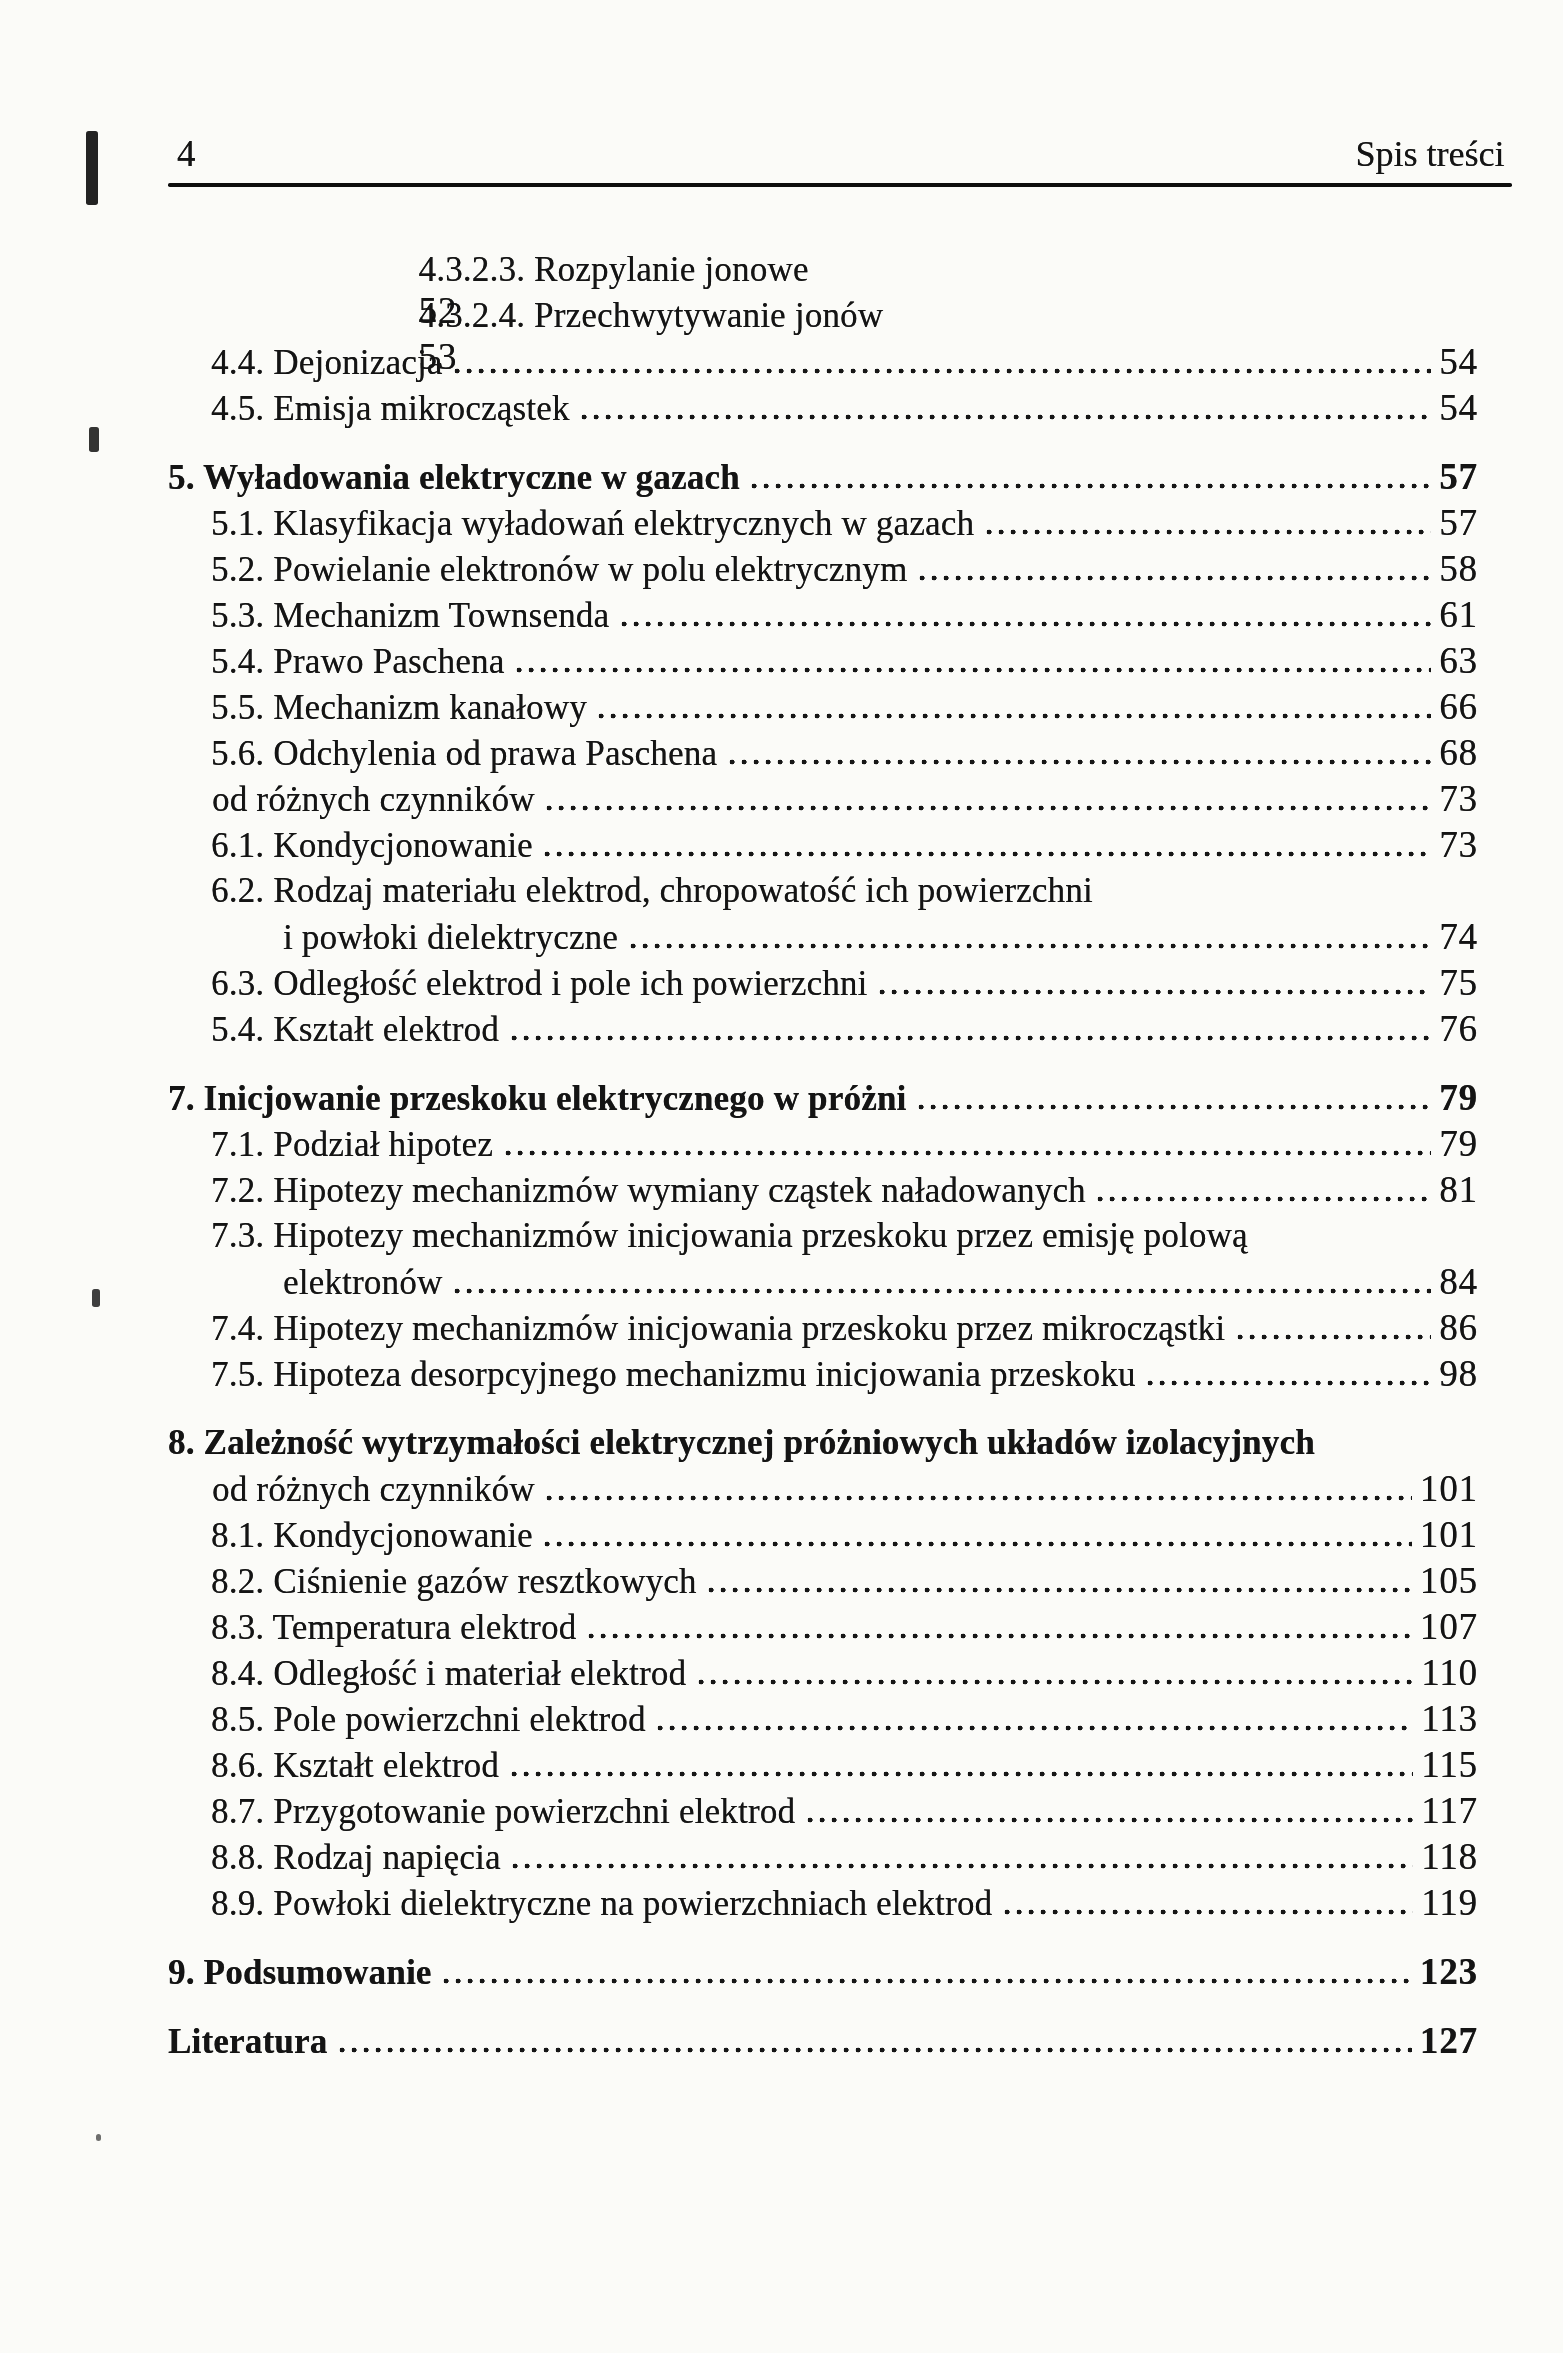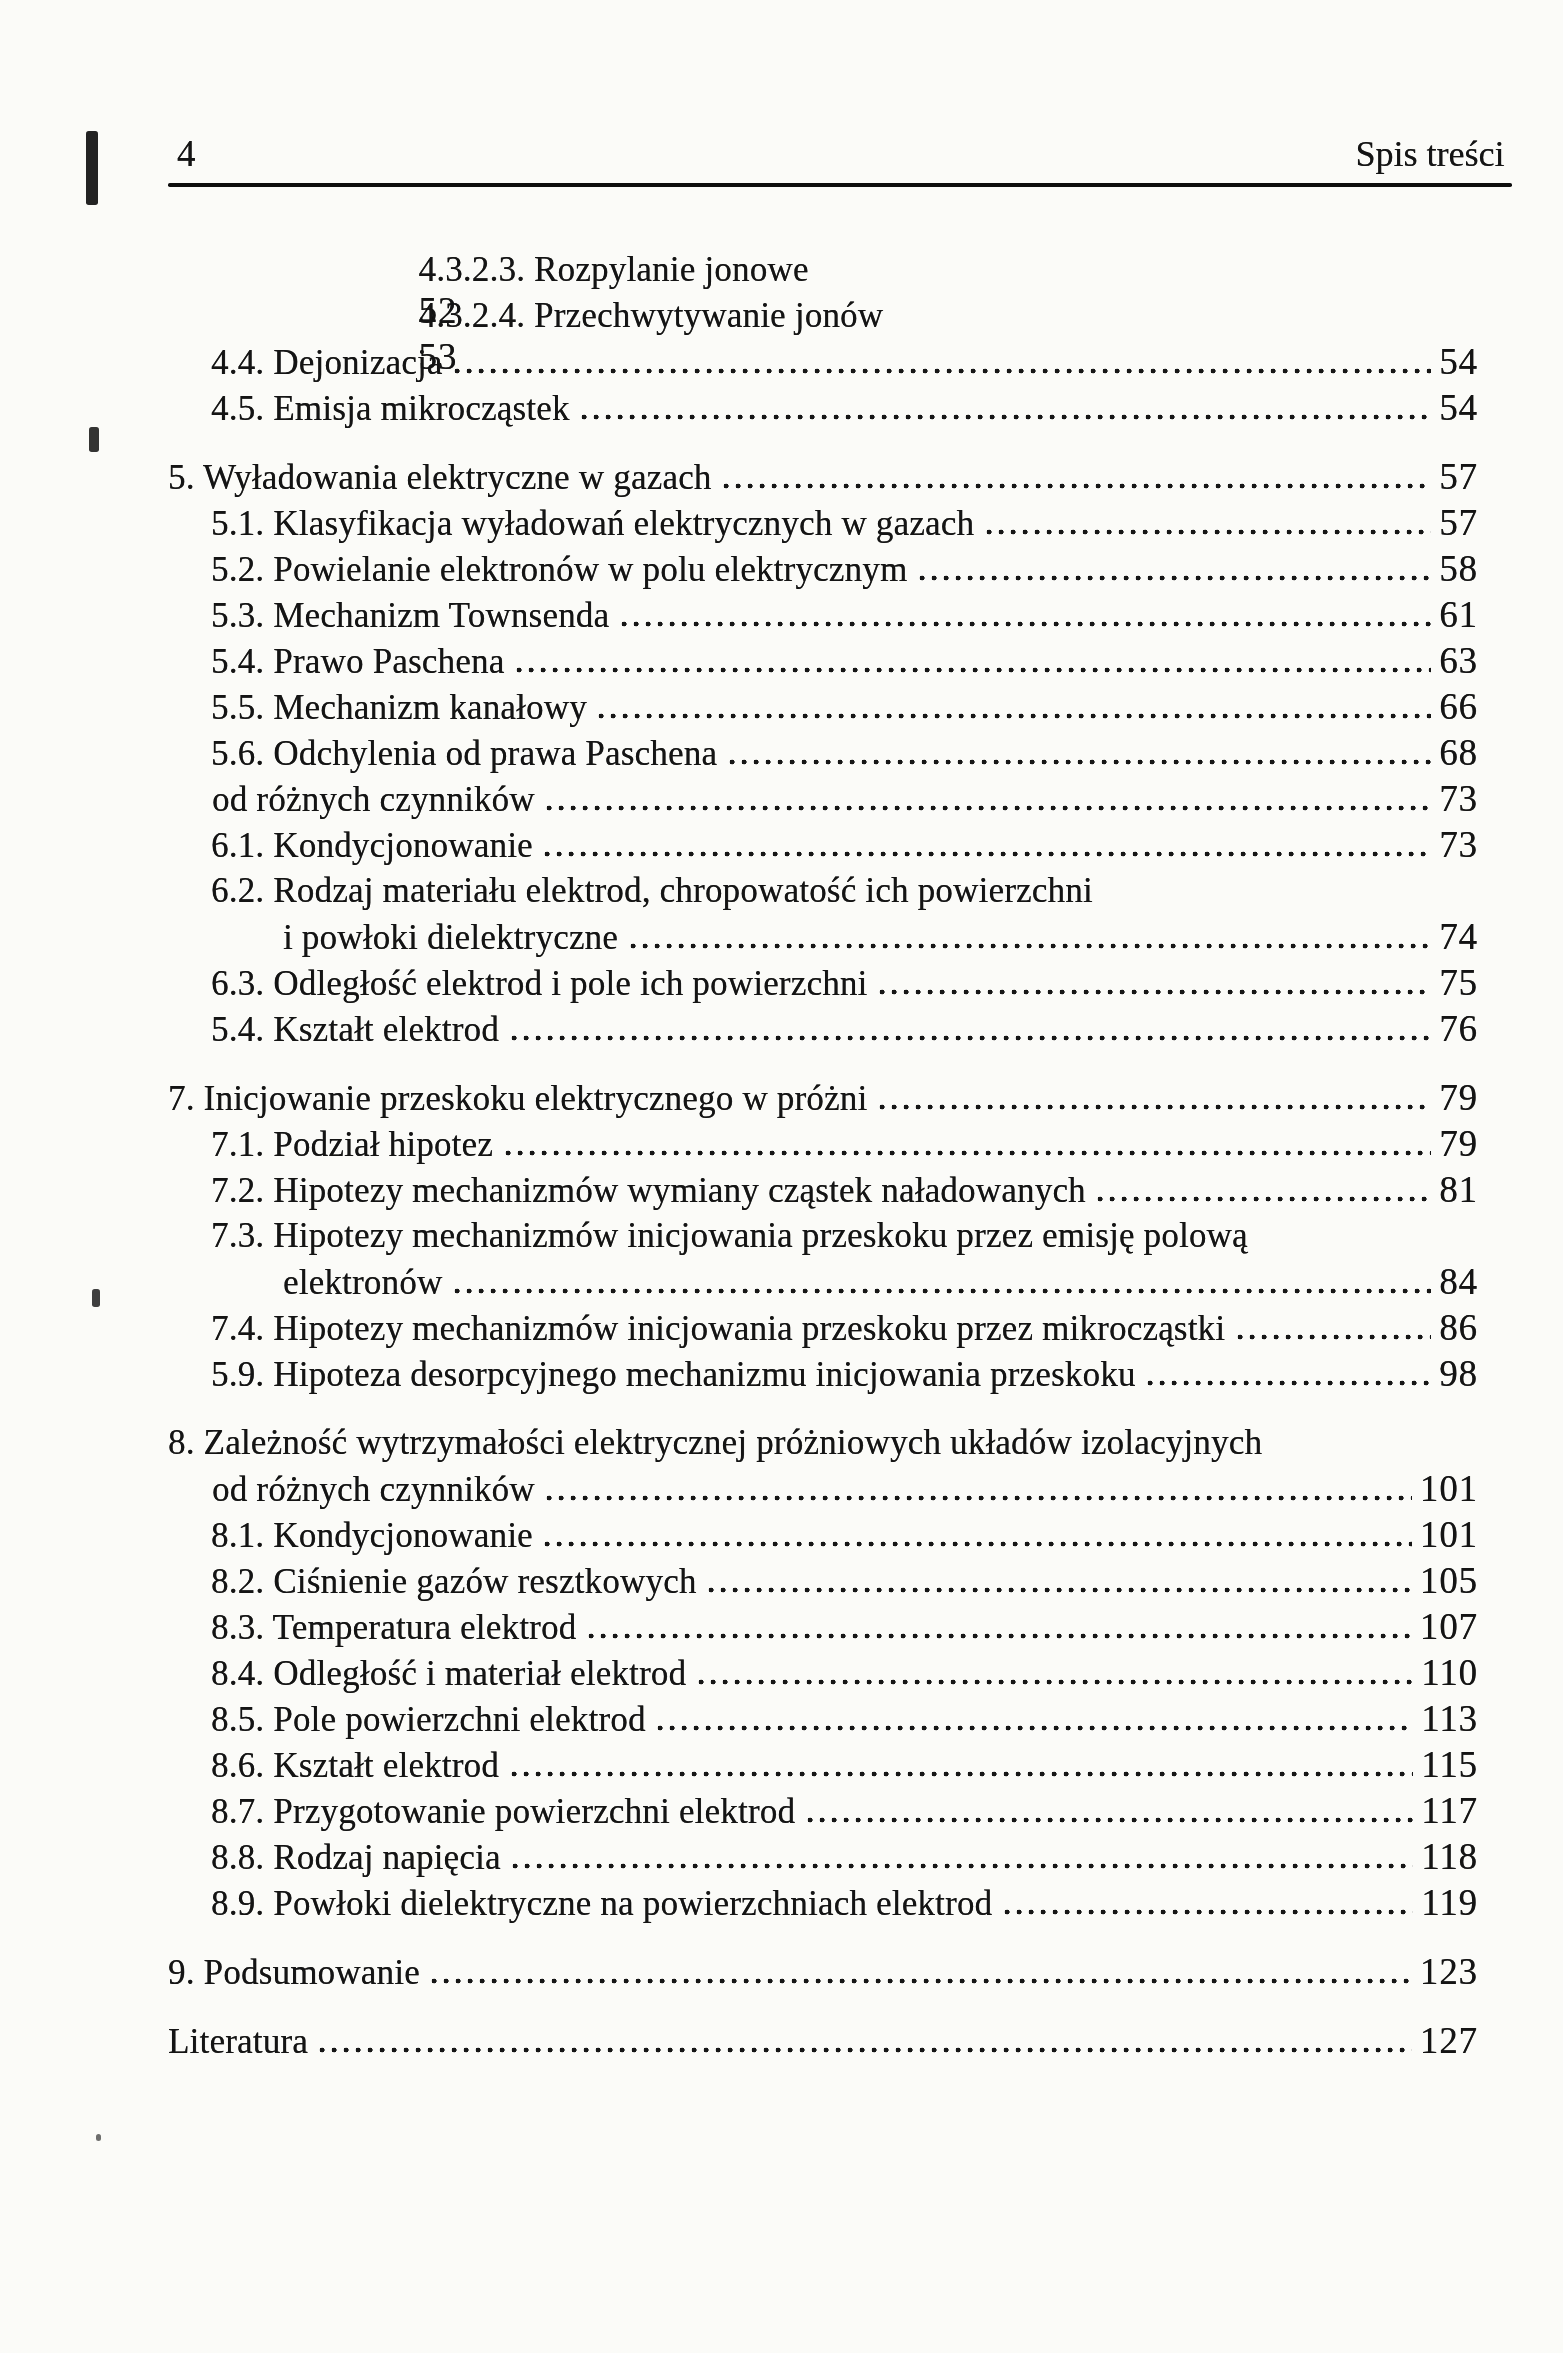--- a/index.html
+++ b/index.html
@@ -37,21 +37,21 @@
     margin:62px 85px 0 168px;
     font-size:35px;line-height:41px;
     letter-spacing:0.2px;
   }
   .row{
     display:flex;align-items:baseline;
     height:46px;
     white-space:nowrap;
   }
   .row.gap{margin-top:23px;}
-  .row.chapter{padding-left:0;}
+  .row.chapter{padding-left:0;font-weight:bold;}
   .row.sub{padding-left:43px;}
   .row.cont{padding-left:44px;}
   .row.cont2{padding-left:115px;}
   .row.sub2{padding-left:239px;flex-direction:column;}
   .txt{
     flex:0 0 auto;
     text-shadow:0.2px 0 0.5px rgba(10,10,10,.75);
   }
   .dots{
     flex:1 1 12.4px;min-width:12.4px;
@@ -195,21 +195,21 @@
       <span class="txt">elektronów</span>
       <span class="dots"></span>
       <span class="num">84</span>
     </div>
       <div class="row sub">
       <span class="txt">7.4. Hipotezy mechanizmów inicjowania przeskoku przez mikrocząstki</span>
       <span class="dots"></span>
       <span class="num">86</span>
     </div>
       <div class="row sub">
-      <span class="txt">5.9. Hipoteza desorpcyjnego mechanizmu inicjowania przeskoku</span>
+      <span class="txt">7.5. Hipoteza desorpcyjnego mechanizmu inicjowania przeskoku</span>
       <span class="dots"></span>
       <span class="num">98</span>
     </div>
       <div class="row chapter gap">
       <span class="txt">8. Zależność wytrzymałości elektrycznej próżniowych układów izolacyjnych</span>
 
     </div>
       <div class="row cont">
       <span class="txt">od różnych czynników</span>
       <span class="dots"></span>

